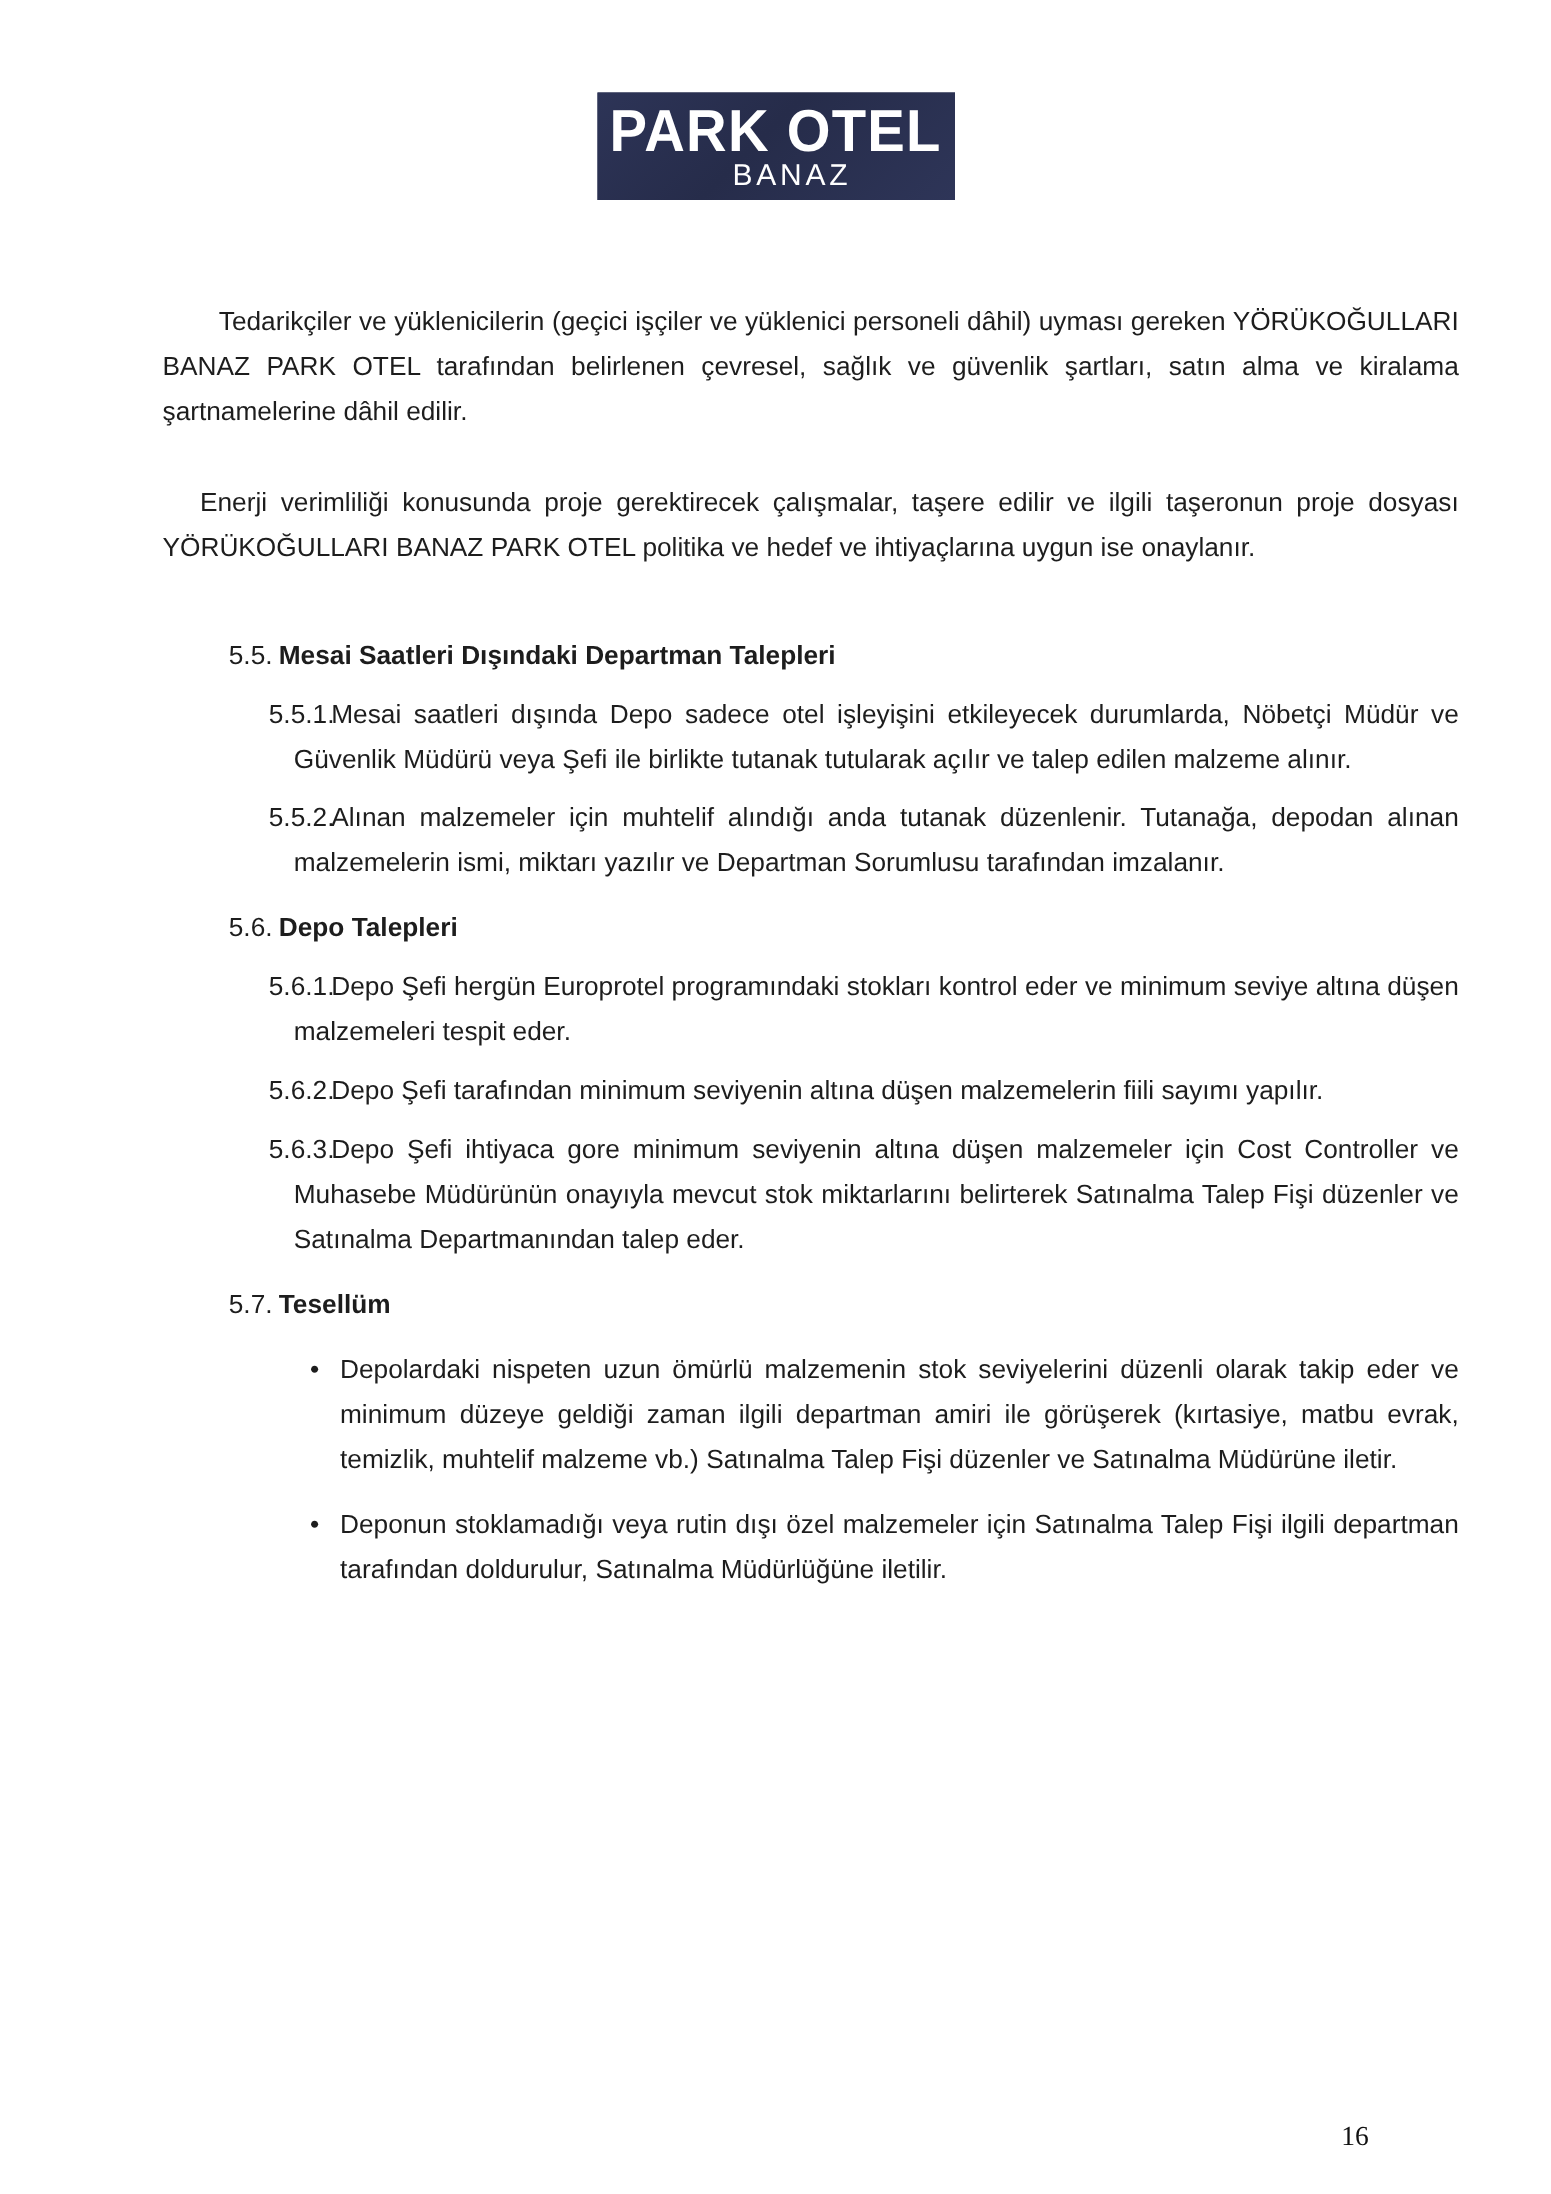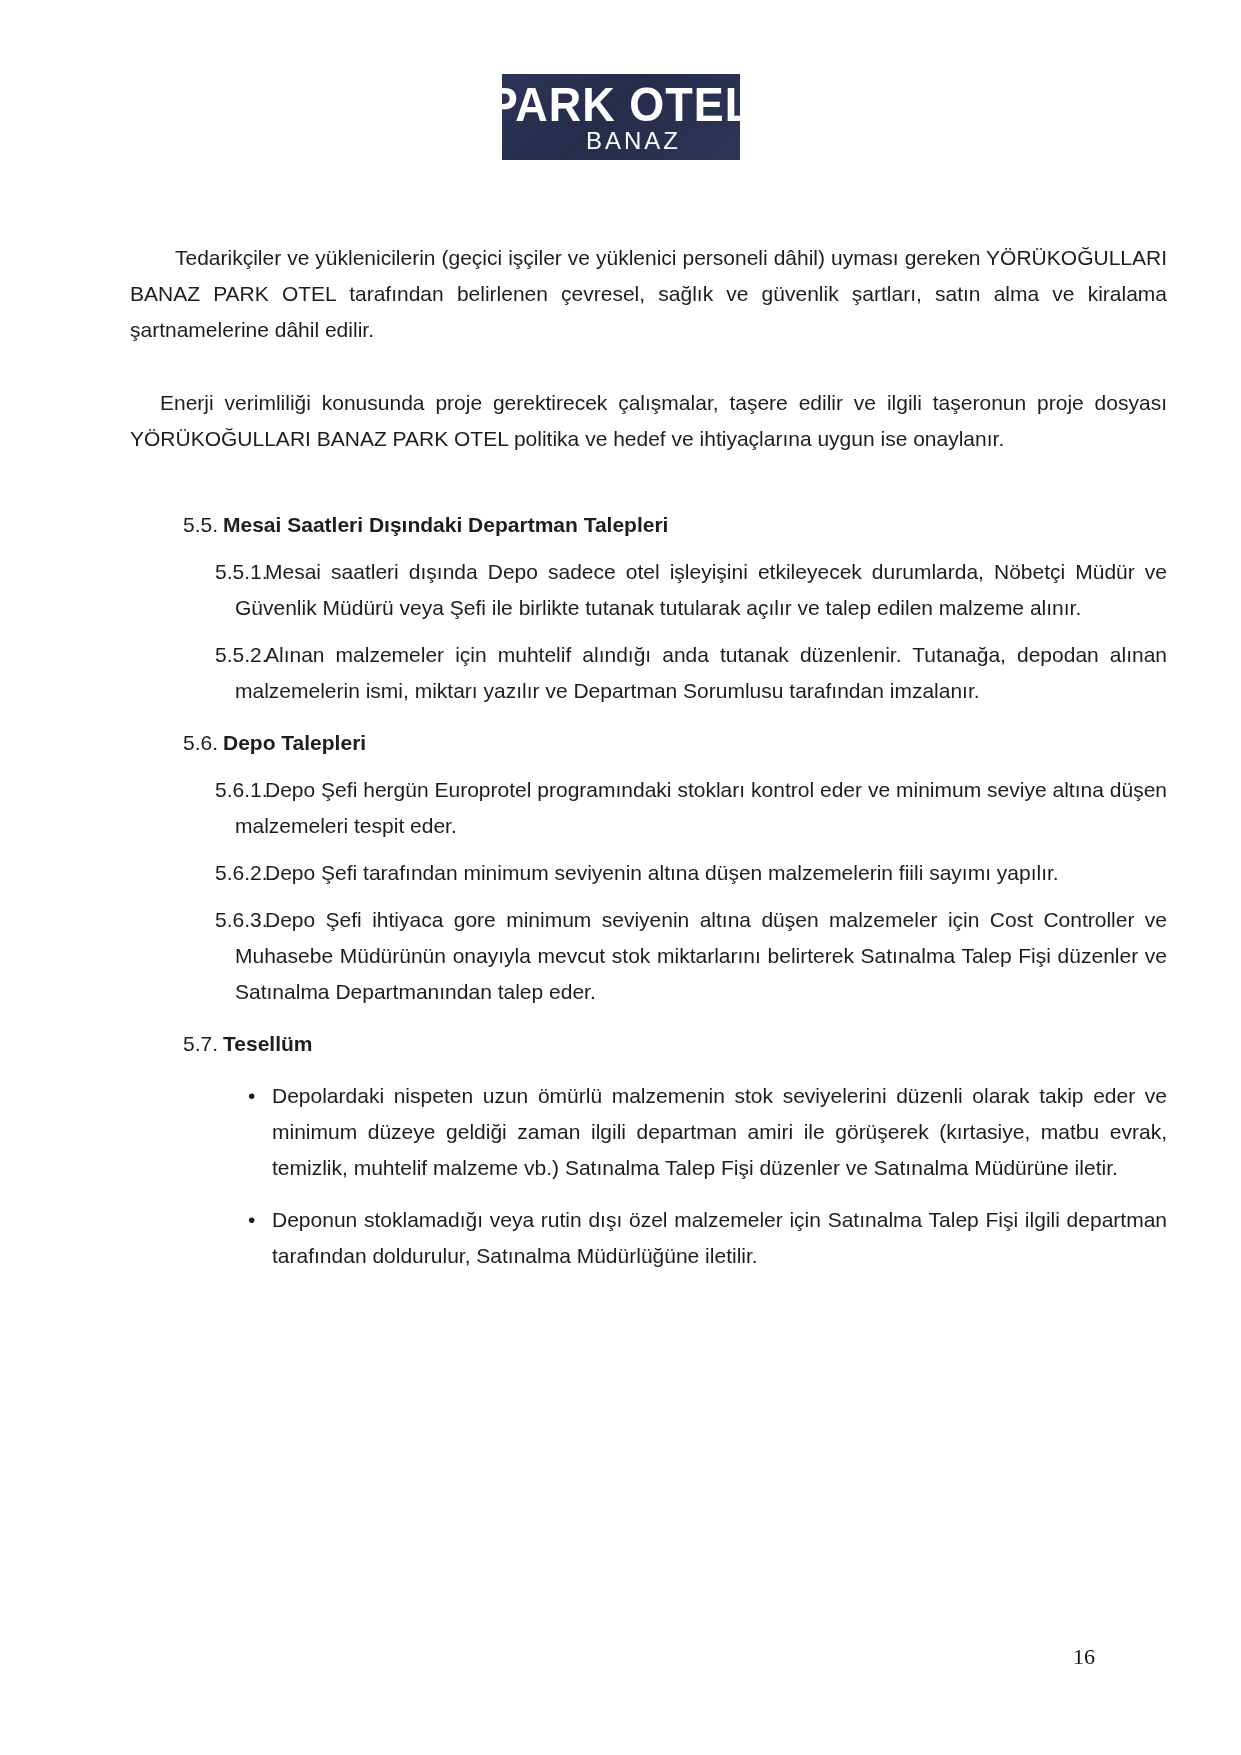--- a/index.html
+++ b/index.html
@@ -15,21 +15,21 @@
     width: 1241px; height: 1755px;
     position: relative;
     background: #ffffff;
   }
   .logo-wrap {
     padding-top: 74px;
     display: flex;
     justify-content: center;
   }
   .logo-box {
-    width: 238px; height: 86px;
+    width: 286px; height: 86px;
     background: #2a3150;
     background-image: linear-gradient(135deg, #2d3457 0%, #262c4a 45%, #2e3558 100%);
     color: #ffffff;
     display: flex; flex-direction: column;
     align-items: center; justify-content: center;
     line-height: 1;
   }
   .logo-title {
     font-size: 45px;
     font-weight: bold;
@@ -85,21 +85,21 @@
     position: relative;
   }
   .bullet-char {
     position: absolute;
     left: -24px;
     top: 0;
     font-size: 21px;
   }
   .page-number {
     position: absolute;
-    top: 1644px;
+    top: 1696px;
     right: 146px;
     font-family: "Liberation Serif", serif;
     font-size: 22px;
     color: #111111;
   }
 </style>
 </head>
 <body>
 
 <div class="page">

